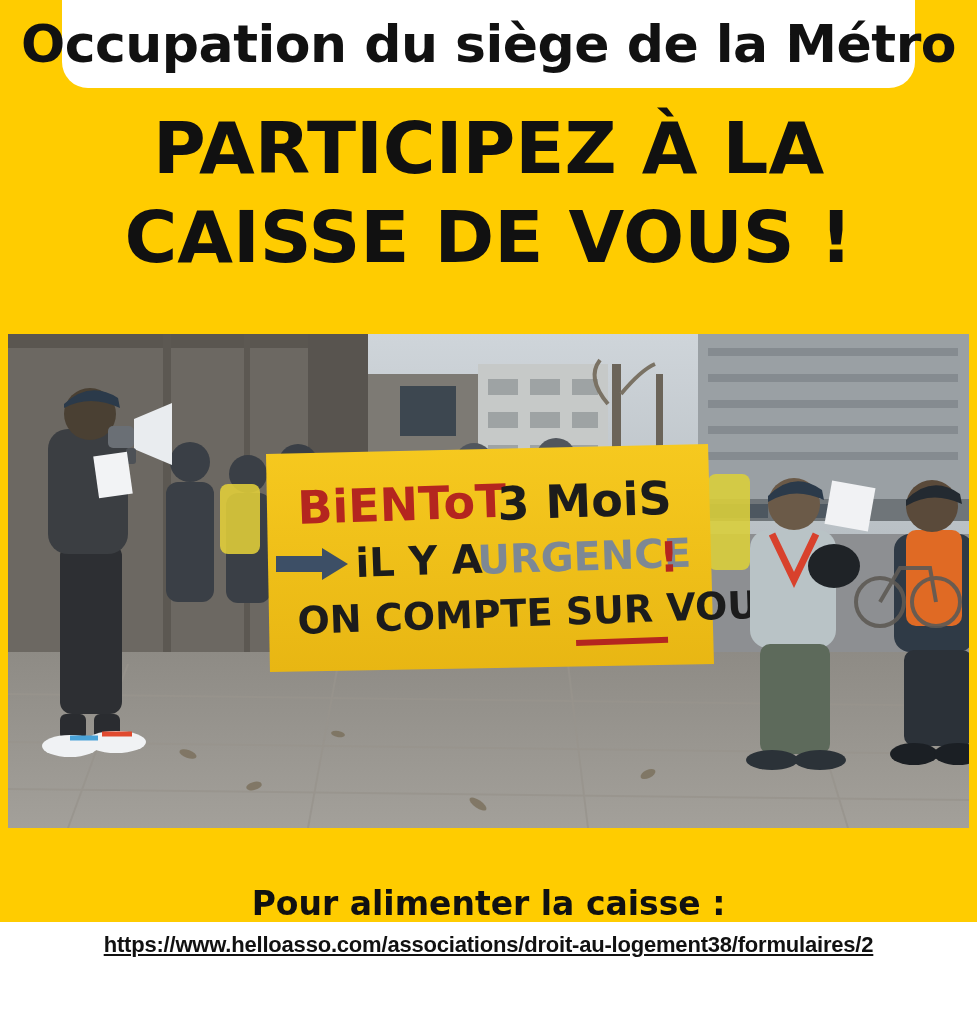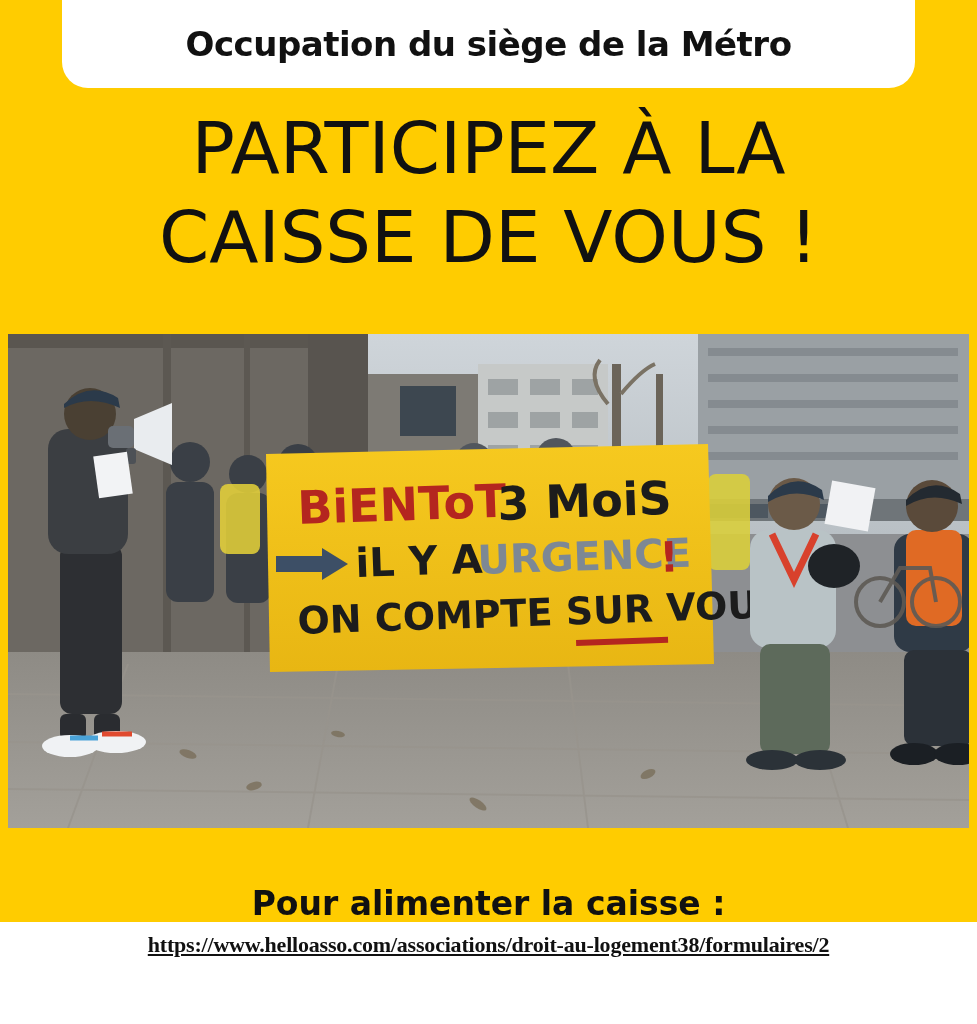--- a/index.html
+++ b/index.html
@@ -28,36 +28,36 @@
     background: #ffffff;
     border-bottom-left-radius: 26px;
     border-bottom-right-radius: 26px;
     display: flex;
     align-items: center;
     justify-content: center;
   }
   .title-bar .title-text {
     font-family: "DejaVu Sans", sans-serif;
     font-weight: 700;
-    font-size: 34px;
+    font-size: 52px;
     letter-spacing: -0.5px;
     color: #111111;
     white-space: nowrap;
   }
 
   
   .headline {
     position: absolute;
     top: 104px;
     left: 0;
     width: 977px;
     text-align: center;
     color: #111111;
     font-family: "DejaVu Sans", sans-serif;
-    font-weight: 400;
+    font-weight: 700;
     font-size: 72px;
     line-height: 1.24;
     letter-spacing: 0px;
   }
   .headline .line {
     display: block;
     white-space: nowrap;
   }
 
   
@@ -94,21 +94,21 @@
     top: 922px;
     left: 0;
     width: 977px;
     height: 46px;
     background: #ffffff;
     display: flex;
     align-items: center;
     justify-content: center;
   }
   .link-strip a {
-    font-family: Liberation Serif, serif;
+    font-family: Liberation Sans, sans-serif;
     font-weight: 700;
     font-size: 22px;
     color: #111111;
     text-decoration: underline;
     white-space: nowrap;
     letter-spacing: -0.2px;
   }
   .white-base {
     position: absolute;
     top: 968px;

